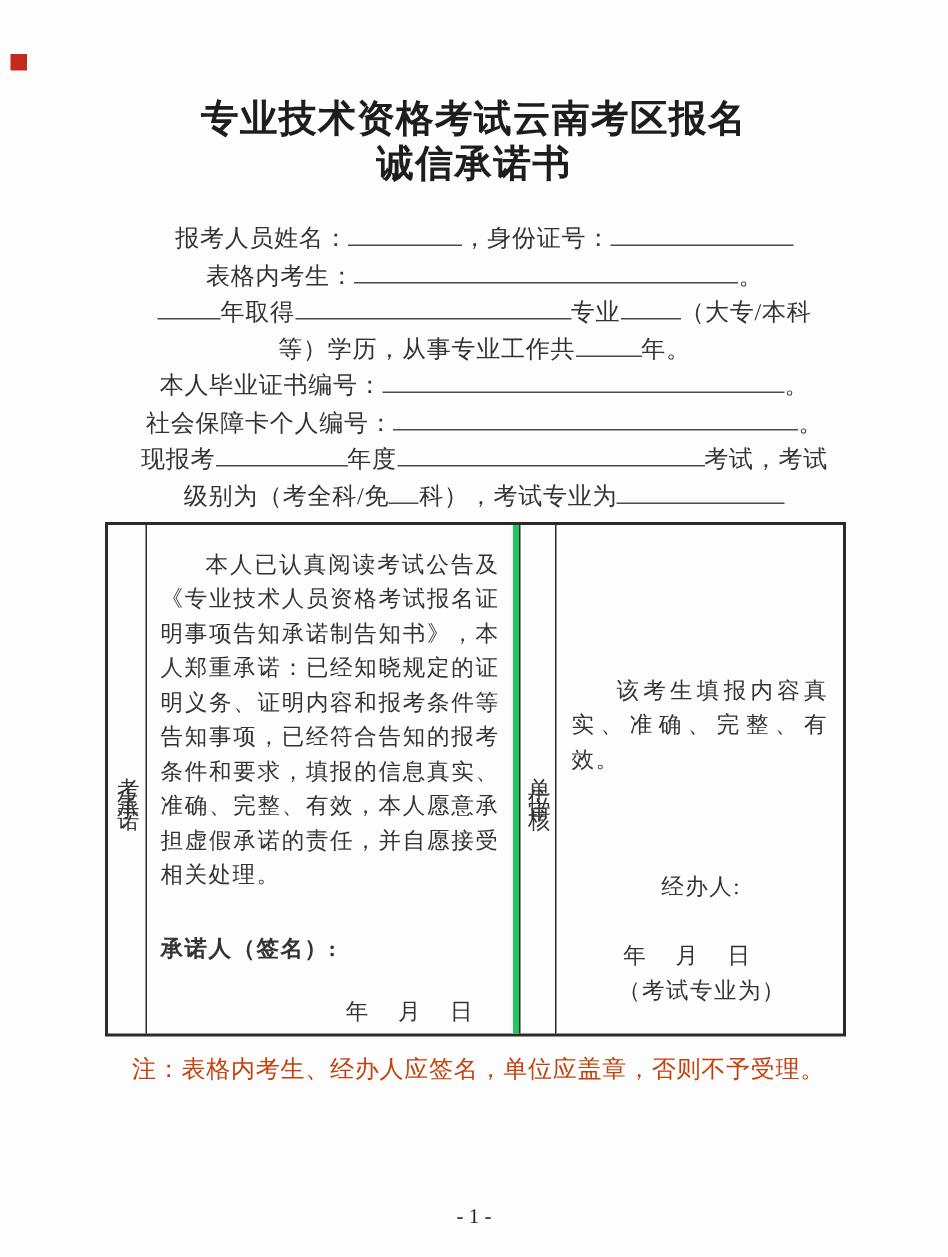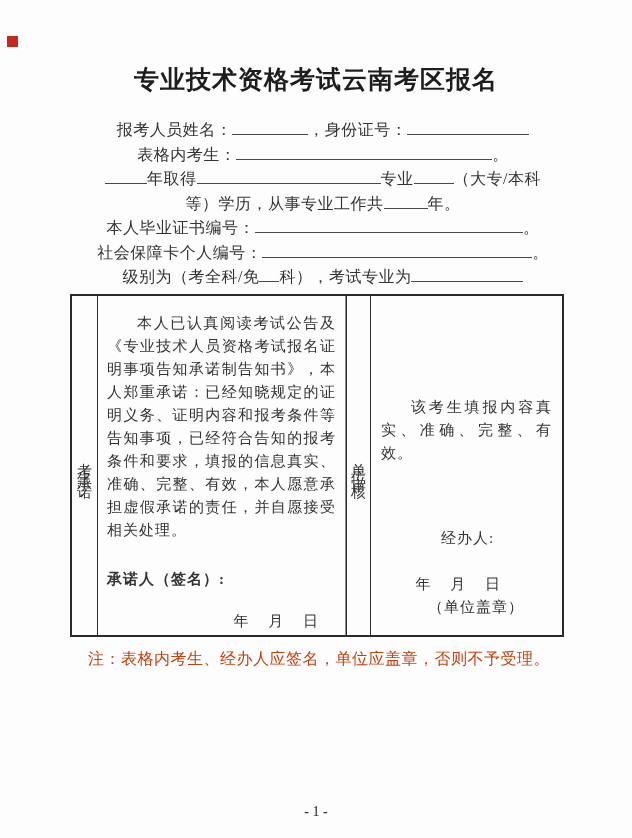--- a/index.html
+++ b/index.html
@@ -66,21 +66,21 @@
   .vertical-text {
     writing-mode: vertical-rl;
     text-orientation: upright;
     letter-spacing: 7px;
     font-size: 15px;
     line-height: 24px;
   }
   .cell-candidate {
     width: 248px;
     padding: 16px 9px 8px 9px;
-    border-right: 1px solid #22c55e;
+    border-right: 4px solid #22c55e;
   }
   .cell-unit {
     flex: 1;
     padding: 16px 10px 8px 10px;
     display: flex;
     flex-direction: column;
   }
   .para {
     text-indent: 2em;
     text-align: justify;
@@ -127,29 +127,31 @@
 </style>
 </head>
 <body>
 
 <div class="page">
 
   <div class="red-mark"></div>
 
   <div class="title-block">
     <div>专业技术资格考试云南考区报名</div>
+    <div>诚信承诺书</div>
   </div>
 
   <div class="form-block">
       <div class="form-line"><span>报考人员姓名：</span><span class="blank" style="width: 76px;"></span><span>，身份证号：</span><span class="blank" style="width: 122px;"></span></div>
       <div class="form-line"><span>表格内考生：</span><span class="blank" style="width: 256px;"></span><span>。</span></div>
       <div class="form-line"><span class="blank" style="width: 42px;"></span><span>年取得</span><span class="blank" style="width: 184px;"></span><span>专业</span><span class="blank" style="width: 40px;"></span><span>（大专/本科</span></div>
       <div class="form-line"><span>等）学历，从事专业工作共</span><span class="blank" style="width: 44px;"></span><span>年。</span></div>
       <div class="form-line"><span>本人毕业证书编号：</span><span class="blank" style="width: 268px;"></span><span>。</span></div>
       <div class="form-line"><span>社会保障卡个人编号：</span><span class="blank" style="width: 270px;"></span><span>。</span></div>
+      <div class="form-line"><span>现报考</span><span class="blank" style="width: 88px;"></span><span>年度</span><span class="blank" style="width: 205px;"></span><span>考试，考试</span></div>
       <div class="form-line"><span>级别为（考全科/免</span><span class="blank" style="width: 20px;"></span><span>科），考试专业为</span><span class="blank" style="width: 112px;"></span></div>
     </div>
 
   <div class="commit-table">
 
     <div class="col-vertical candidate">
       <span class="vertical-text">考生承诺</span>
     </div>
 
     <div class="cell-candidate">
@@ -159,21 +161,21 @@
     </div>
 
     <div class="col-vertical unit">
       <span class="vertical-text">单位审核</span>
     </div>
 
     <div class="cell-unit">
       <p class="para unit-para">该考生填报内容真实、准确、完整、有效。</p>
       <div class="agent-row">经办人:</div>
       <div class="unit-date-row">年 月 日</div>
-      <div class="unit-seal-row">（单位盖章）</div>
+      <div class="unit-seal-row">（考试专业为）</div>
     </div>
 
   </div>
 
   <div class="note-line">注：表格内考生、经办人应签名，单位应盖章，否则不予受理。</div>
 
   <div class="page-number">- 1 -</div>
 
 </div>
 

